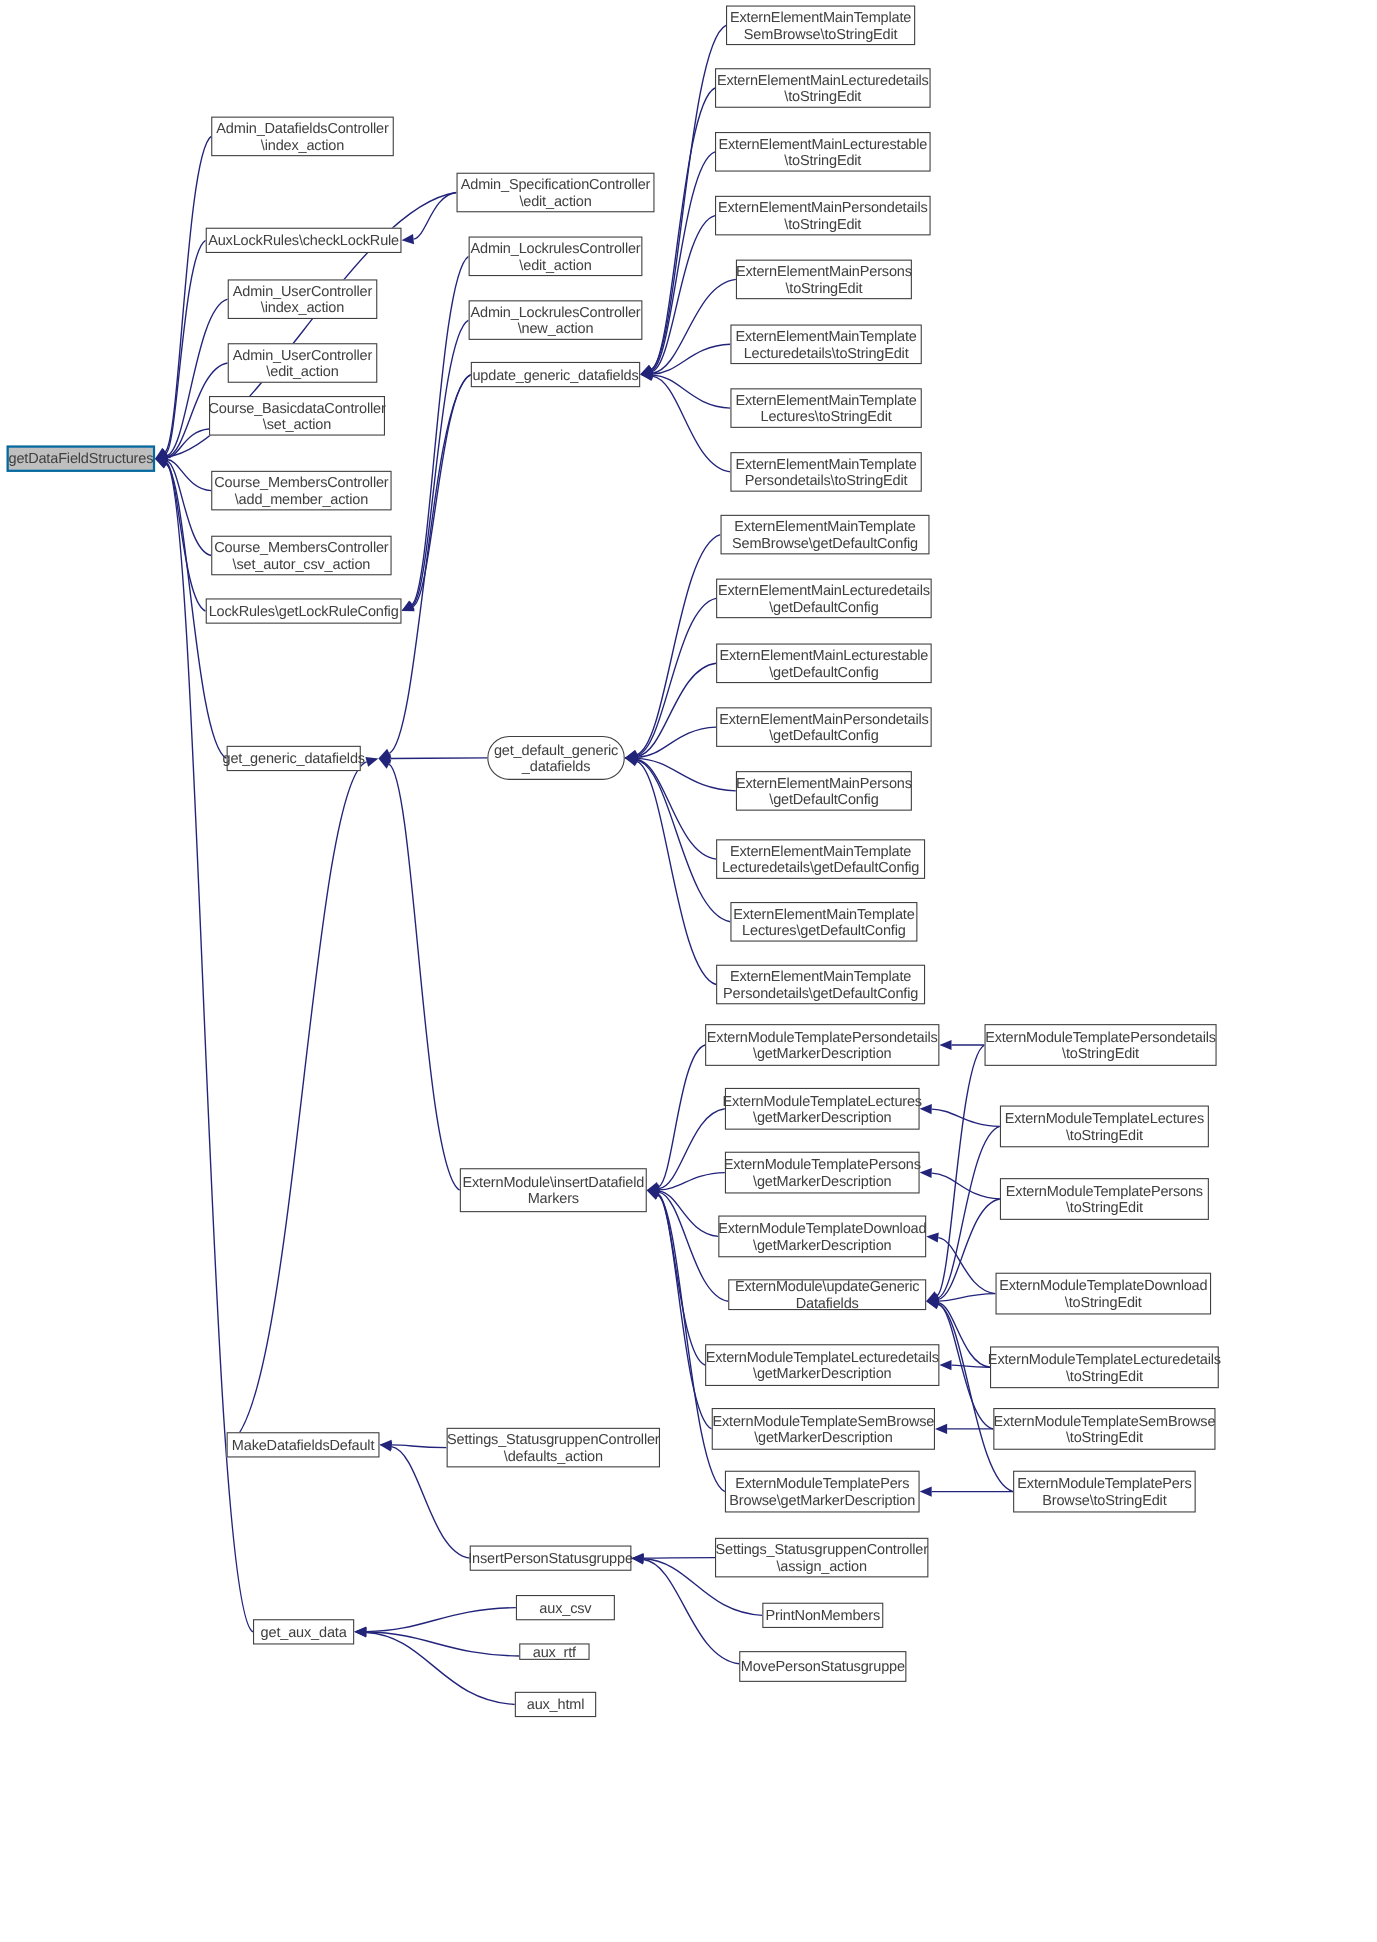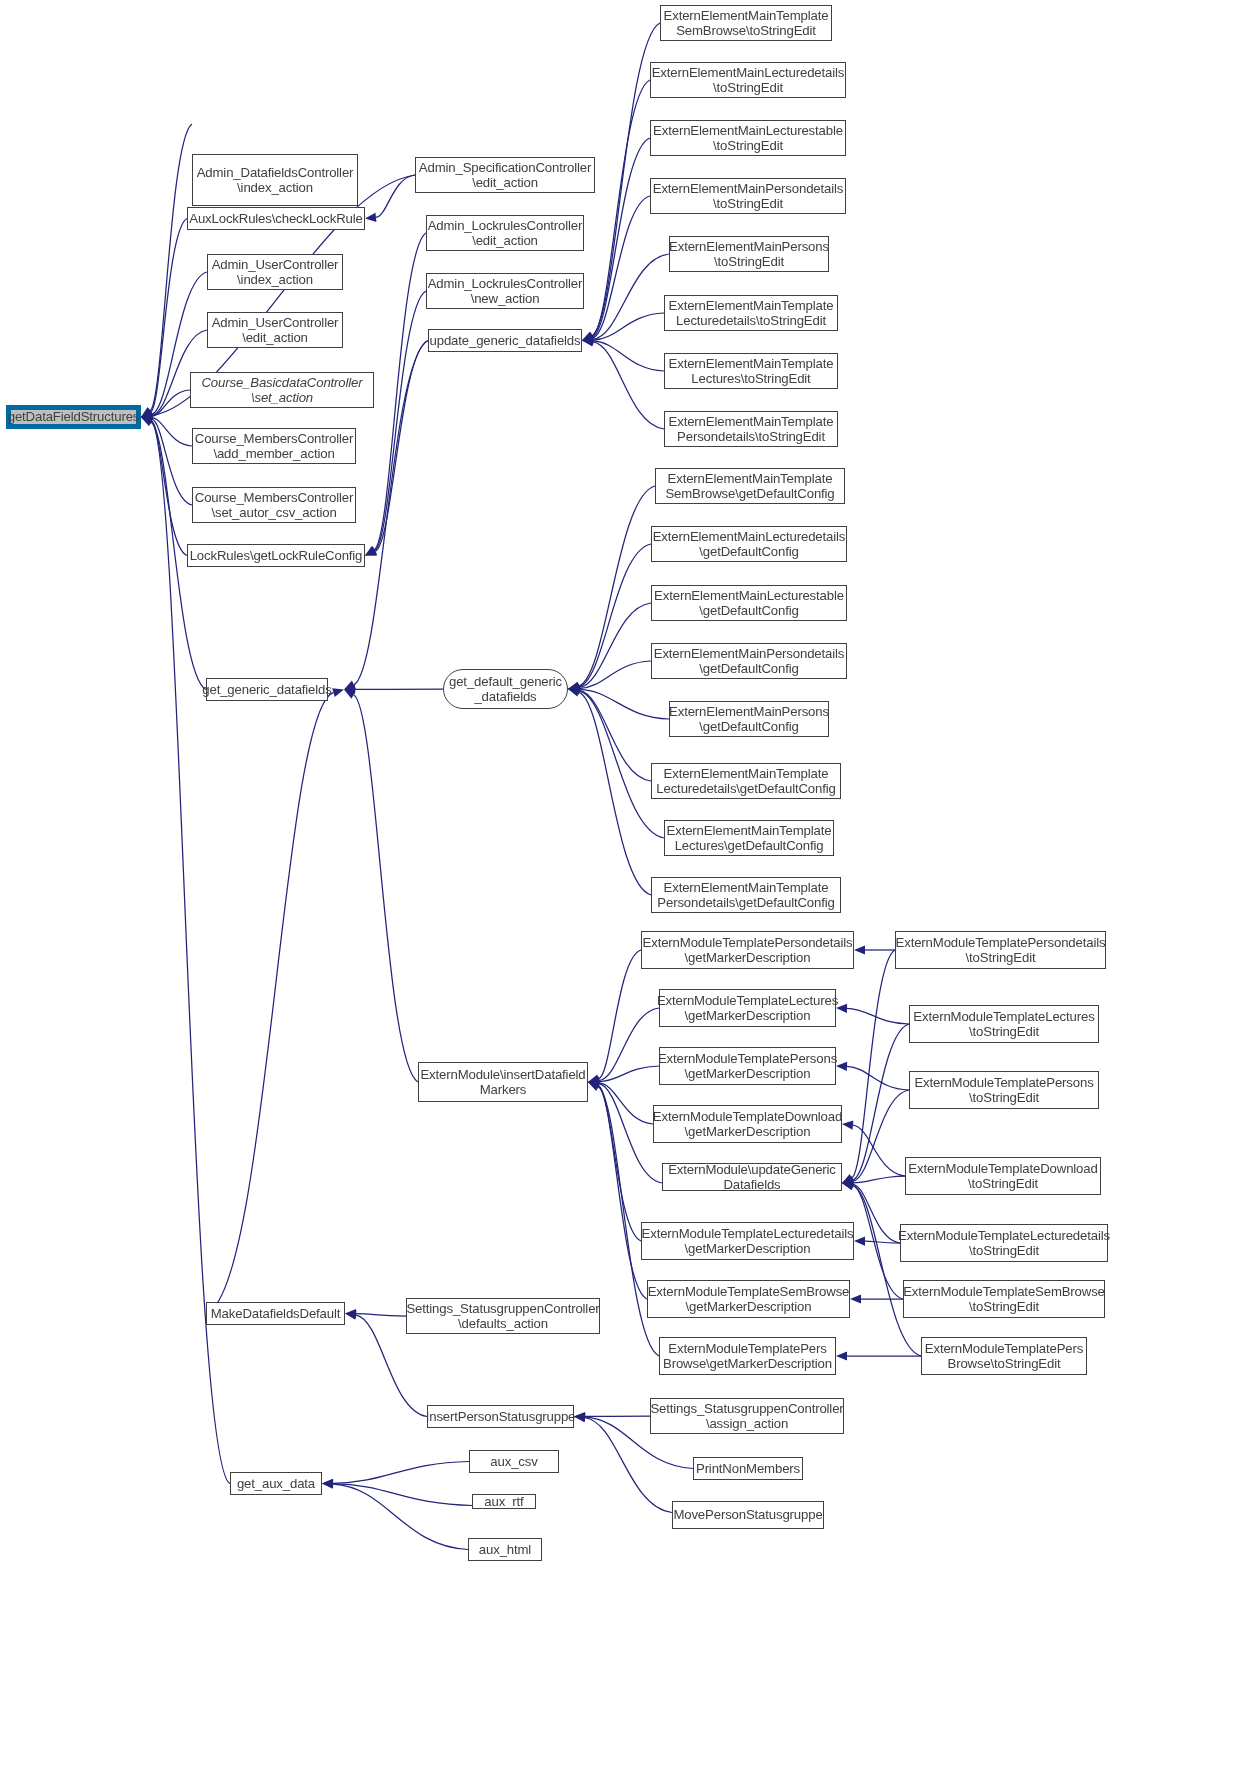--- a/index.html
+++ b/index.html
@@ -17,21 +17,21 @@
     text-align:center;
     display:flex;
     align-items:center;
     justify-content:center;
     white-space:pre-line;
     letter-spacing:-0.15px;
     cursor:default;
   }
   .node.root{
     background:#bfbfbf;
-    border:5px solid #0369a1;
+    border:2px solid #0369a1;
   }
 </style>
 </head>
 <body>
 
 <div id="canvas">
   <svg id="edges" viewBox="0 0 1252 1765">
       <path d="M 192 124 C 169.05 139.3825, 163.95 401.6175, 150.1373649558339 410.87557662600807" fill="none" stroke="#22247a" stroke-width="1.25"></path>
       <polygon points="141,417 147.57624245398273,407.05449673538664 152.69848745768508,414.6966565166295" fill="#22247a"></polygon>
       <path d="M 415 175 C 392.5 177.28375, 387.5 216.21625, 375.943771712325 217.38920717119902" fill="none" stroke="#22247a" stroke-width="1.25"></path>
@@ -157,30 +157,30 @@
       <path d="M 230 1483.5 C 189.95 1465.5, 181.05 435, 151.03324481264332 421.50932351130035" fill="none" stroke="#22247a" stroke-width="1.25"></path>
       <polygon points="141,417 152.91896191736893,417.31360295328585 149.1475277079177,425.70504406931485" fill="#22247a"></polygon>
       <path d="M 469 1461.5 C 402.85 1462.655, 388.15 1482.345, 332.99832363851334 1483.3079657777403" fill="none" stroke="#22247a" stroke-width="1.25"></path>
       <polygon points="322,1483.5 332.9180184182956,1478.7086668016348 333.07862885873107,1487.9072647538458" fill="#22247a"></polygon>
       <path d="M 472 1505.5 C 404.5 1504.345, 389.5 1484.655, 332.9983900078547 1483.6881946734677" fill="none" stroke="#22247a" stroke-width="1.25"></path>
       <polygon points="322,1483.5 333.0770895985776,1479.0888679429104 332.91969041713185,1488.287521404025" fill="#22247a"></polygon>
       <path d="M 468 1549.5 C 402.3 1546.035, 387.7 1486.965, 332.9847337069222 1484.079331846187" fill="none" stroke="#22247a" stroke-width="1.25"></path>
       <polygon points="322,1483.5 333.2269997516913,1479.485715932383 332.7424676621531,1488.6729477599908" fill="#22247a"></polygon>
     </svg>
 <div class="node root" style="left: 6px; top: 405px; width: 135px; height: 24px;">getDataFieldStructures</div>
-    <div class="node" style="left: 192px; top: 106px; width: 166px; height: 52px; margin-top: 48px;">Admin_DatafieldsController
+    <div class="node" style="left: 192px; top: 106px; width: 166px; height: 36px;">Admin_DatafieldsController
 \index_action</div>
     <div class="node" style="left: 415px; top: 157px; width: 180px; height: 36px;">Admin_SpecificationController
 \edit_action</div>
     <div class="node" style="left: 187px; top: 207px; width: 178px; height: 23px;">AuxLockRules\checkLockRule</div>
     <div class="node" style="left: 207px; top: 254px; width: 136px; height: 36px;">Admin_UserController
 \index_action</div>
     <div class="node" style="left: 207px; top: 312px; width: 136px; height: 36px;">Admin_UserController
 \edit_action</div>
-    <div class="node" style="left: 190px; top: 372px; width: 184px; height: 36px; font-style: italic;">Course_BasicdataController
+    <div class="node" style="left: 190px; top: 360px; width: 160px; height: 36px;">Course_BasicdataController
 \set_action</div>
     <div class="node" style="left: 192px; top: 428px; width: 164px; height: 36px;">Course_MembersController
 \add_member_action</div>
     <div class="node" style="left: 192px; top: 487px; width: 164px; height: 36px;">Course_MembersController
 \set_autor_csv_action</div>
     <div class="node" style="left: 187px; top: 544px; width: 178px; height: 23px;">LockRules\getLockRuleConfig</div>
     <div class="node" style="left: 426px; top: 215px; width: 158px; height: 36px;">Admin_LockrulesController
 \edit_action</div>
     <div class="node" style="left: 426px; top: 273px; width: 158px; height: 36px;">Admin_LockrulesController
 \new_action</div>

